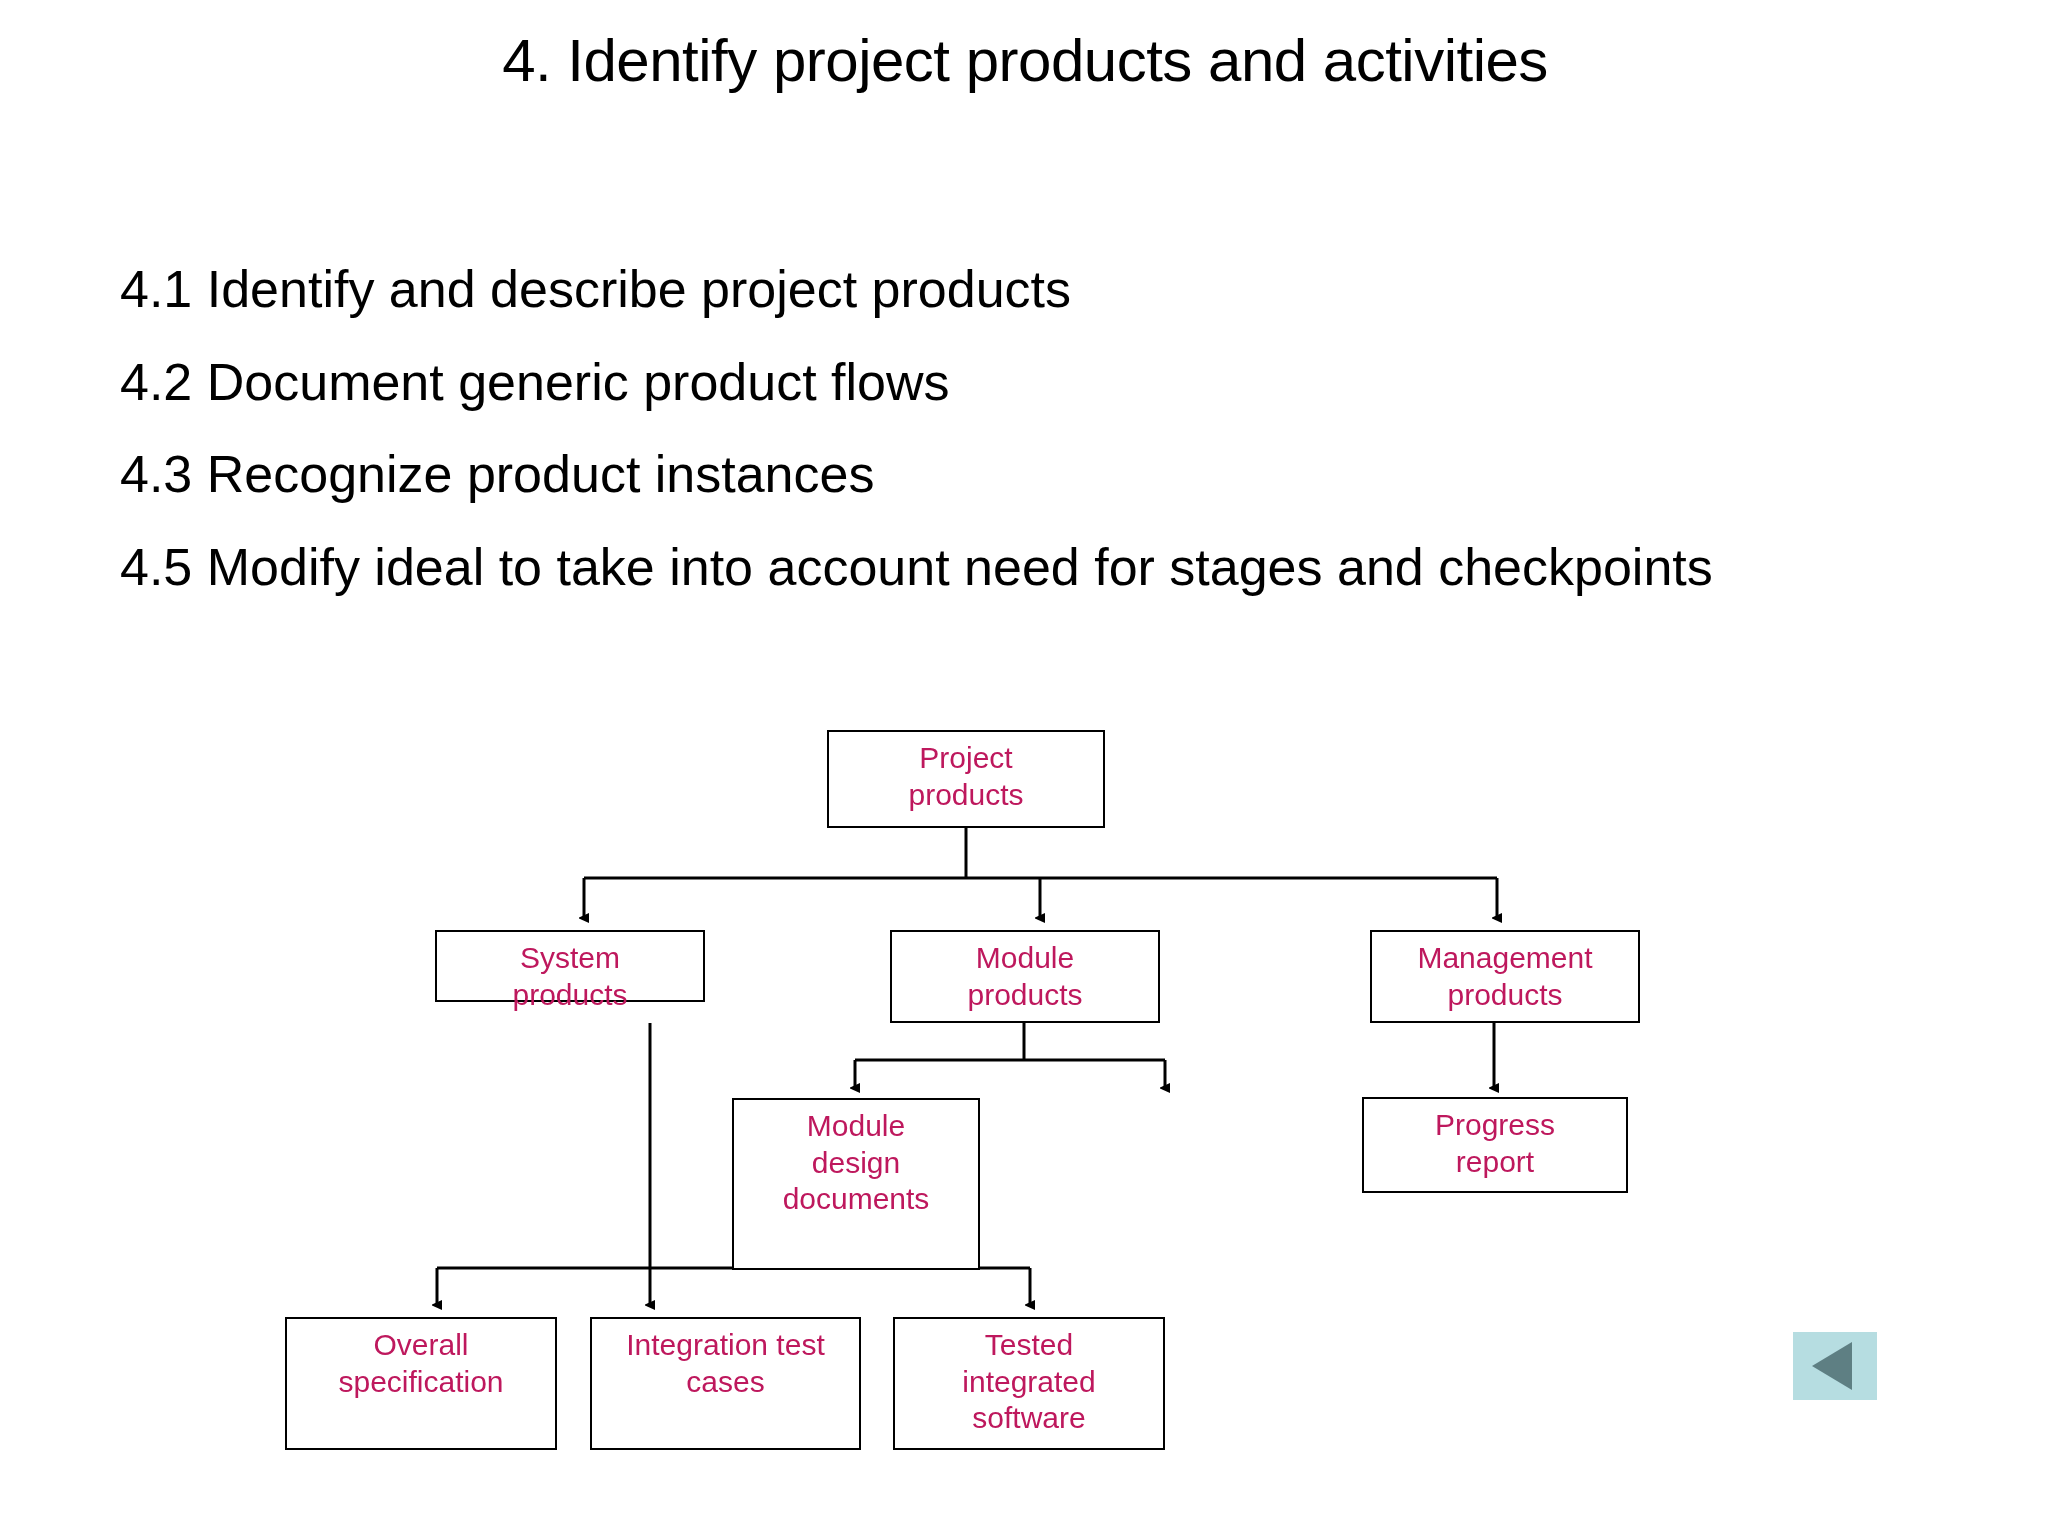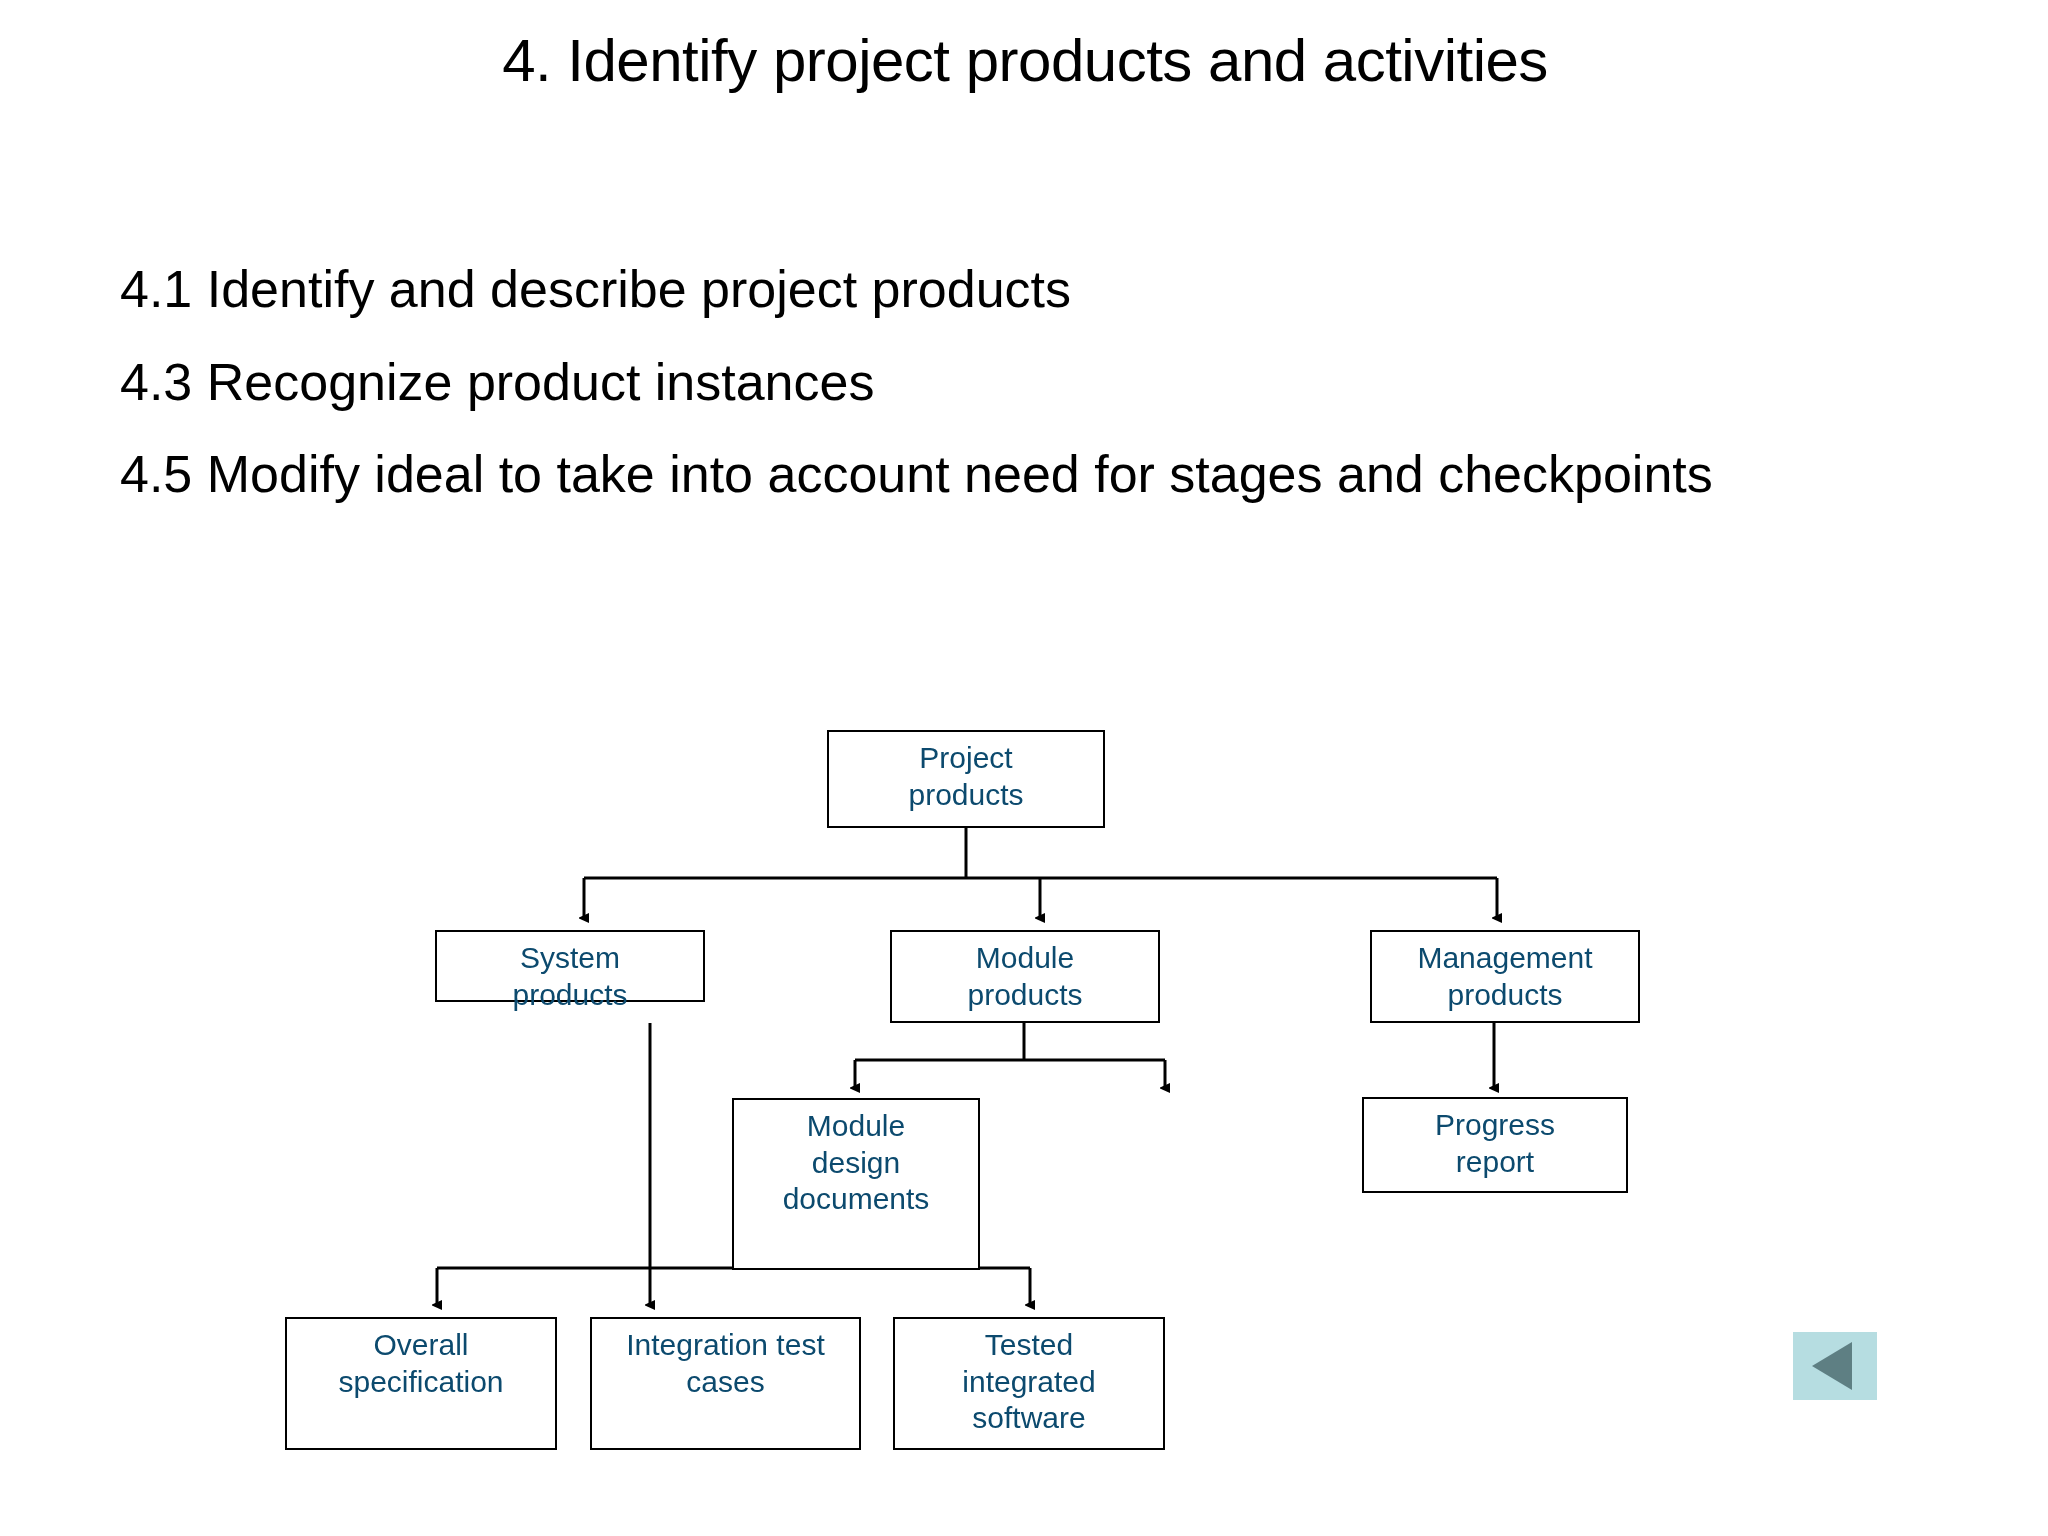--- a/index.html
+++ b/index.html
@@ -70,21 +70,21 @@
   #diagram svg { display: block; }
 
   .node-box {
     position: absolute;
     border: 2px solid #000000;
     background: #ffffff;
     box-sizing: border-box;
     font-size: 30px;
     line-height: 1.22;
     text-align: center;
-    color: #0c4a6e;
+    color: #be185d;
   }
   .node-box .node-label {
     display: block;
     white-space: pre-line;
     padding-top: 8px;
   }
   .node-box.overflow-label {
     overflow: visible;
   }
 
@@ -109,20 +109,21 @@
     margin-right: 6px;
   }
 </style>
 </head>
 <body>
 
 <div id="slide-title">4. Identify project products and activities</div>
 
 <div id="bullet-list">
   <div class="bullet-item">4.1 Identify and describe project products</div>
+  <div class="bullet-item">4.2 Document generic product flows</div>
   <div class="bullet-item">4.3 Recognize product instances</div>
   <div class="bullet-item wrapped">
     <span class="hang">4.5 Modify ideal to take into account need for stages and checkpoints</span>
   </div>
 </div>
 
 <div id="diagram">
 
   <svg width="2048" height="1536">
     <defs>

